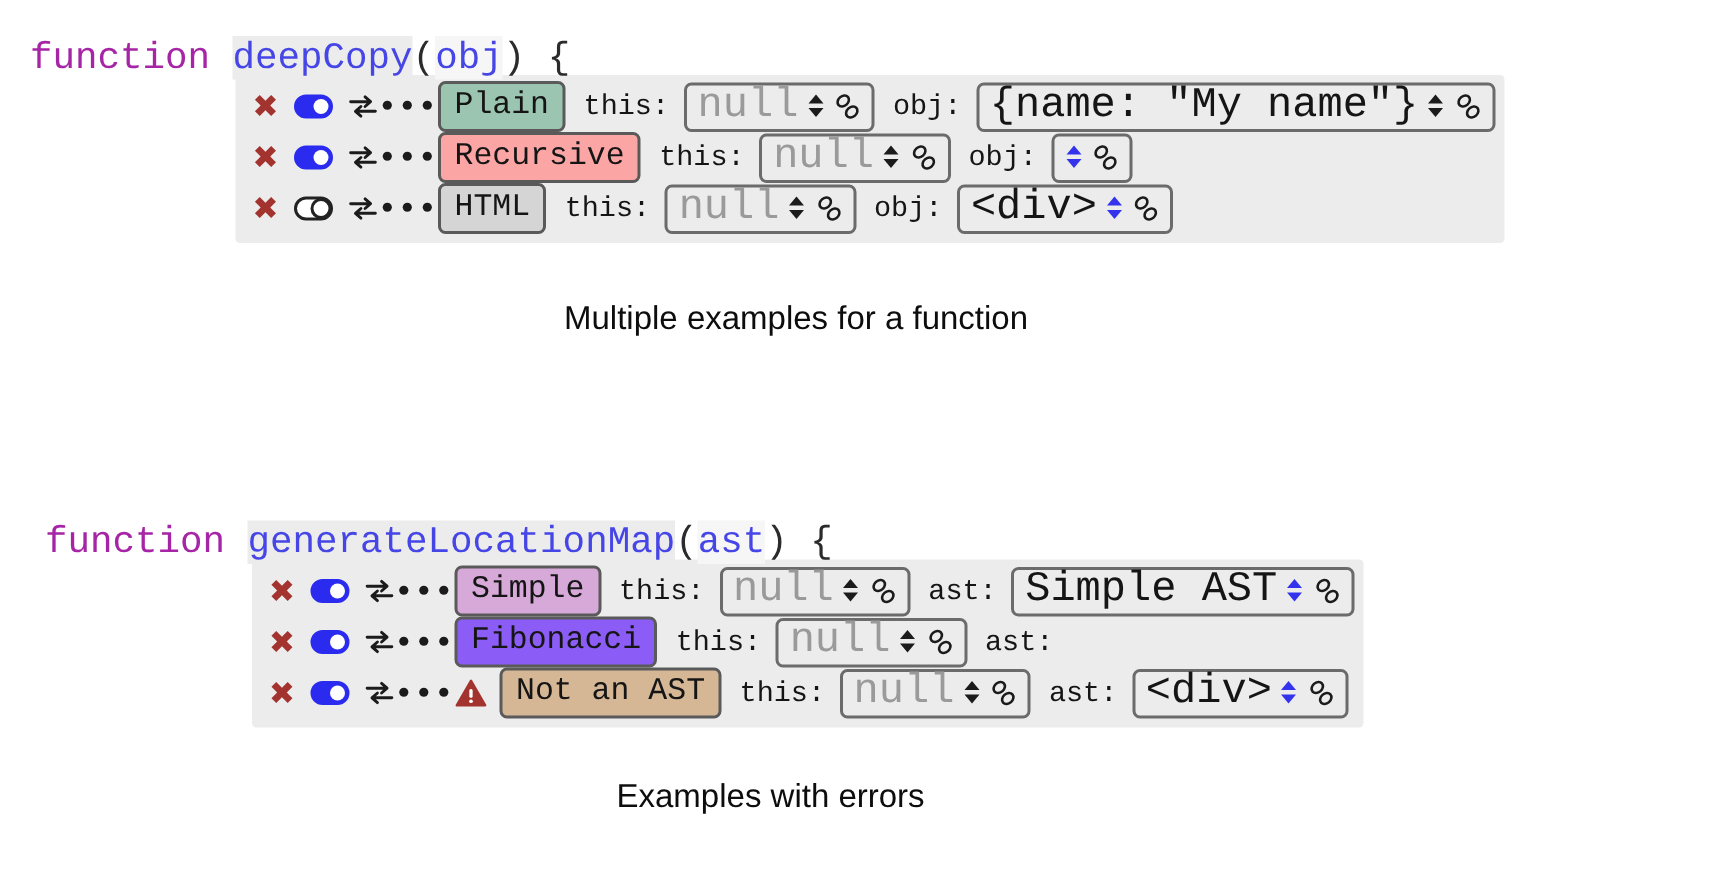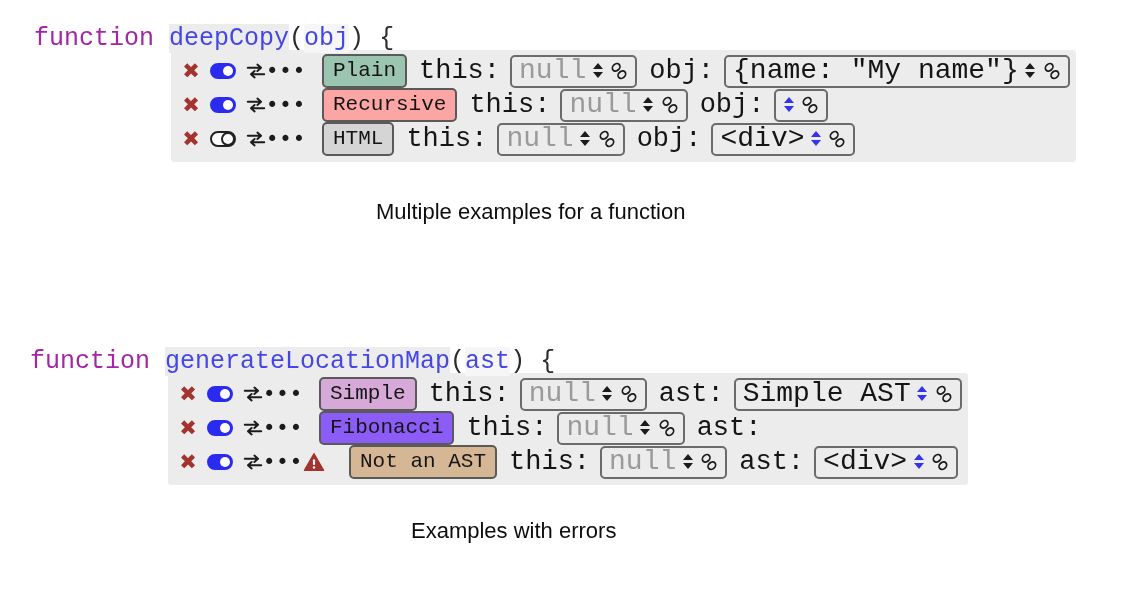--- a/index.html
+++ b/index.html
@@ -12,21 +12,21 @@
     height: 591px;
     position: relative;
     font-family: "Liberation Sans", sans-serif;
     overflow: hidden;
   }
 
   .stage { position: absolute; inset: 0; }
 
   
   .block { position: absolute; }
-  #block-1 { left: 0px;  top: 22px; padding-left: 14px; }
+  #block-1 { left: 0px;  top: 22px; }
   #block-2 { left: 10px; top: 345px; }
 
   .sig-line {
     font-family: "Liberation Mono", monospace;
     font-size: 25px;
     line-height: 34px;
     white-space: pre;
     margin-left: 20px;
   }
   .kw-function { color: #a625a6; }
@@ -108,27 +108,26 @@
   
   .chip {
     font-family: "Liberation Mono", monospace;
     font-size: 21px;
     line-height: 21px;
     padding: 4px 9px 5px 9px;
     border: 2px solid #5a5a5a;
     border-radius: 5px;
     color: #151515;
     box-sizing: border-box;
-    margin-left: 16px;
   }
 
   
   .arg-label {
     font-family: "Liberation Mono", monospace;
-    font-size: 27px;
+    font-size: 19px;
     color: #151515;
     margin: 0 10px 0 12px;
     line-height: 21px;
   }
 
   
   .field {
     display: inline-flex;
     align-items: center;
     background: #ececec;

